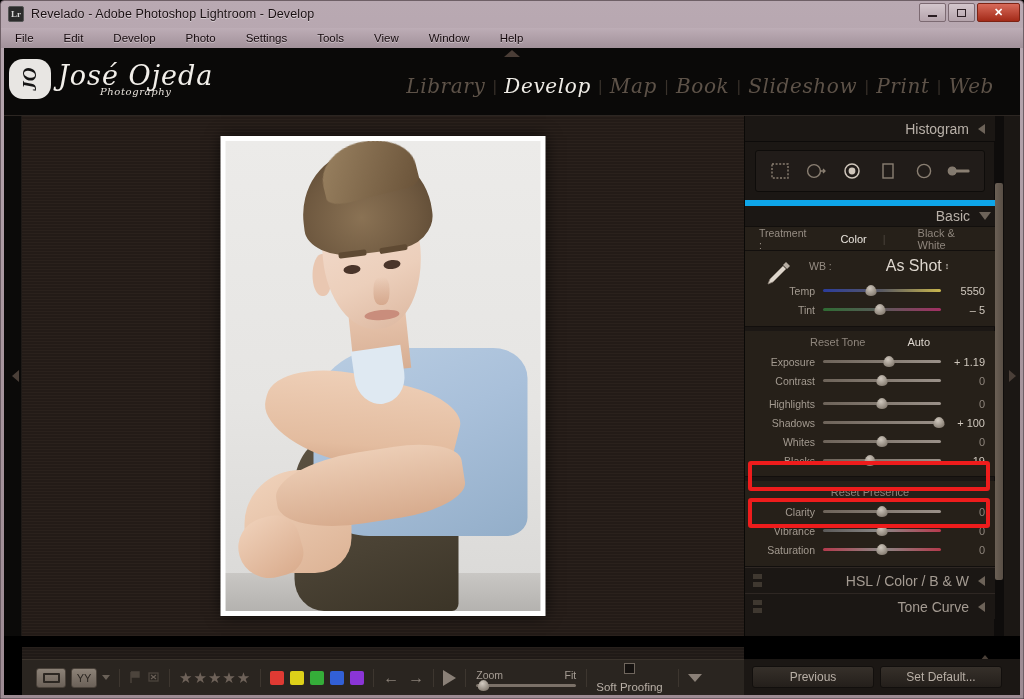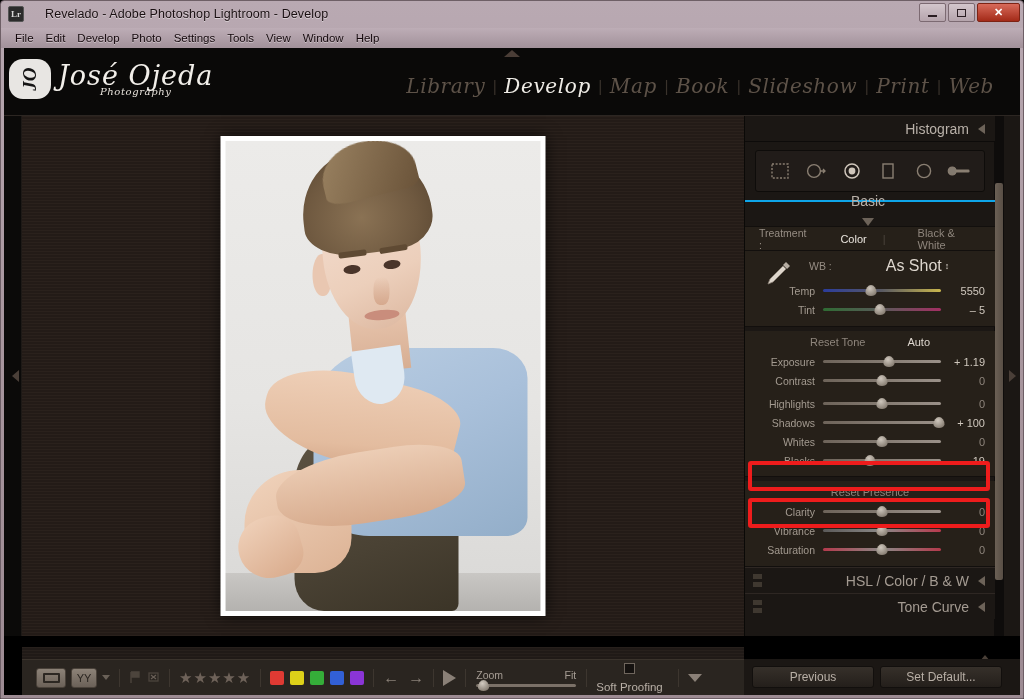--- a/index.html
+++ b/index.html
@@ -18,21 +18,21 @@
     border-radius: 4px 4px 0 0;
   }
   .titlebar {
     position: absolute; left: 0; top: 0; width: 100%; height: 28px;
     display: flex; align-items: center; padding-left: 8px;
   }
   .lr-badge {
     width: 16px; height: 16px; background: #2b2b2b; color: #d8d8d8;
     font-size: 9px; font-weight: bold; display: flex;
     align-items: center; justify-content: center;
-    border: 1px solid #555; border-radius: 2px; margin-right: 21px;
+    border: 1px solid #555; border-radius: 2px; margin-right: 7px;
     font-family: "Liberation Serif", serif;
   }
   .title-text {
     font-size: 12.5px; color: #1a1012; letter-spacing: .1px;
     text-shadow: 0 1px 0 rgba(255,255,255,.45);
   }
   .win-btns { position: absolute; right: 4px; top: 3px; display: flex; gap: 2px; }
   .wb {
     width: 27px; height: 19px; border: 1px solid #7c6a72; border-radius: 2px;
     background: linear-gradient(to bottom, #d3c6cc, #b5a4ac);
@@ -44,21 +44,21 @@
     background: linear-gradient(to bottom, #d86a5a, #a32a18);
     color: #fff; border-color: #7d2314; font-weight: bold;
   }
   .wb .mn { display:block; width: 9px; height: 2px; background: #2a1d22; margin-top: 6px; }
   .wb .mx { display:block; width: 9px; height: 8px; border: 1.5px solid #2a1d22; }
 
   
   .menubar {
     position: absolute; left: 1px; top: 28px; width: 1022px; height: 20px;
     background: linear-gradient(to bottom, #bdadb6, #a2919a);
-    display: flex; align-items: center; padding-left: 14px; gap: 12px;
+    display: flex; align-items: center; padding-left: 14px; gap: 30px;
   }
   .menu-item {
     font-size: 11.5px; color: #15090d; cursor: default;
     text-shadow: 0 1px 0 rgba(255,255,255,.4);
   }
 
   
   .lr-body {
     position: absolute; left: 4px; top: 48px; width: 1016px; height: 647px;
     background: #000;
@@ -261,21 +261,21 @@
   .toolstrip {
     height: 42px; margin: 8px 10px 0 10px;
     background: #211c19; border: 1px solid #0e0c0a; border-radius: 3px;
     display: flex; align-items: center; justify-content: space-around;
     padding: 0 6px;
   }
   .tool { width: 26px; height: 24px; display:flex; align-items:center; justify-content:center; cursor:pointer; }
   .sec-head {
     display:flex; align-items:center; justify-content:flex-end;
     height: 26px; padding-right: 4px; gap: 9px;
-    background: #1b1714; border-top: 2px solid #0ea5e9; flex-direction: column;
+    background: #1b1714; border-top: 6px solid #0ea5e9;
   }
   .sec-head .title { font-size: 14px; color: #b9b1a9; }
 
   .treatment-row {
     display: flex; align-items: center; height: 25px;
     background: #262019; padding: 0 14px; gap: 16px;
     border-top: 1px solid #120f0d; border-bottom: 1px solid #120f0d;
   }
   .treat-label { font-size: 10.5px; color: #968d84; }
   .treat-opt { font-size: 11px; color: #8e857c; cursor: pointer; margin-left: 16px; }

